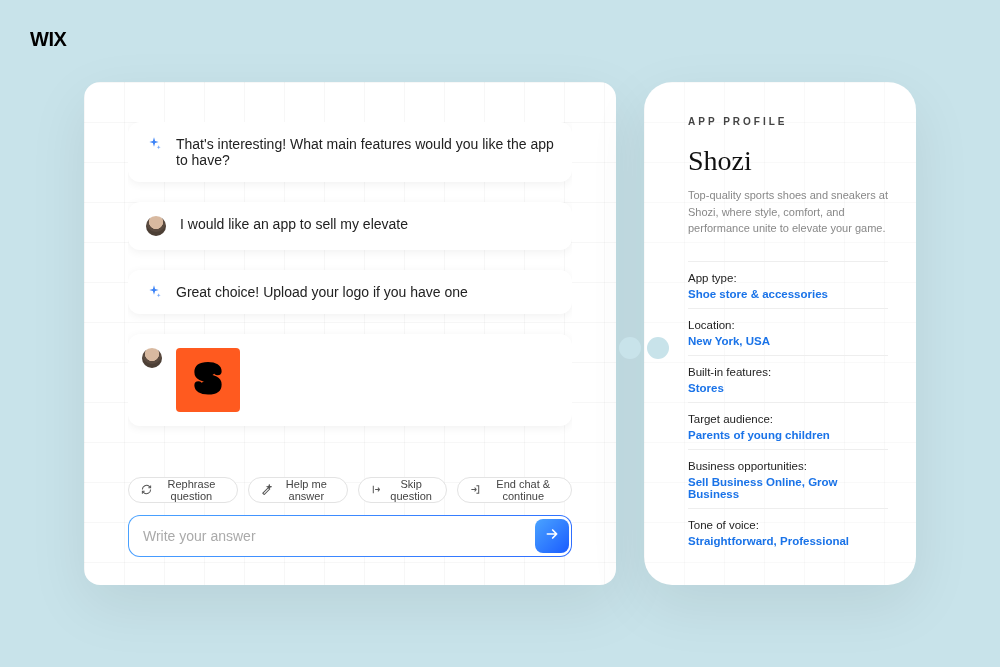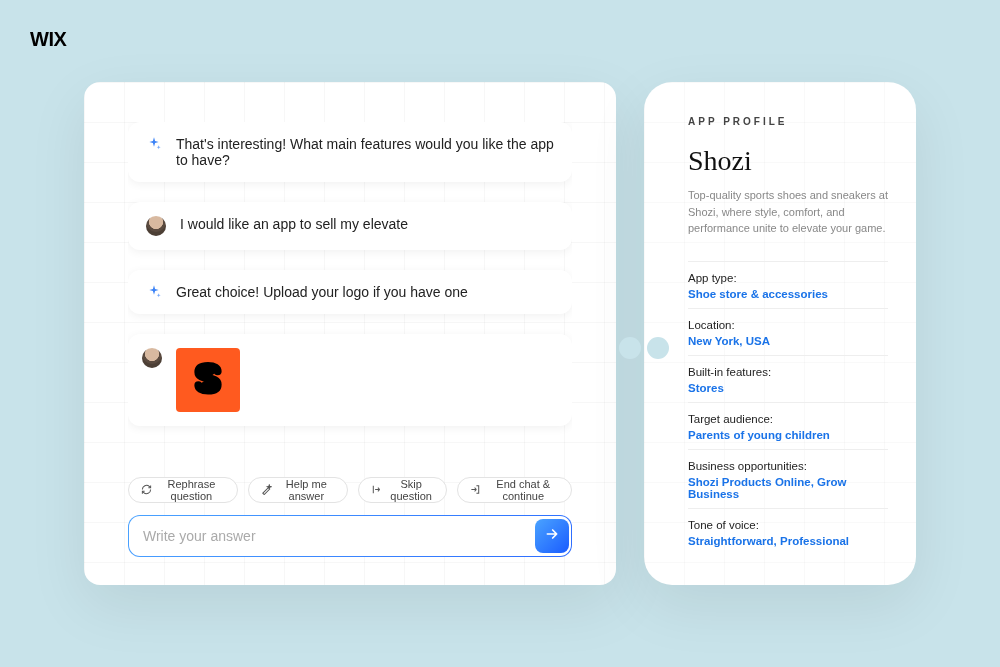--- a/index.html
+++ b/index.html
@@ -312,21 +312,21 @@
     <div class="profile-field">
       <div class="label">Built-in features:</div>
       <div class="value">Stores</div>
     </div>
     <div class="profile-field">
       <div class="label">Target audience:</div>
       <div class="value">Parents of young children</div>
     </div>
     <div class="profile-field">
       <div class="label">Business opportunities:</div>
-      <div class="value">Shozi Products Online, Grow Business</div>
+      <div class="value">Sell Business Online, Grow Business</div>
     </div>
     <div class="profile-field">
       <div class="label">Tone of voice:</div>
       <div class="value">Straightforward, Professional</div>
     </div>
   </div>
 
 </div>
 
 </body></html>

